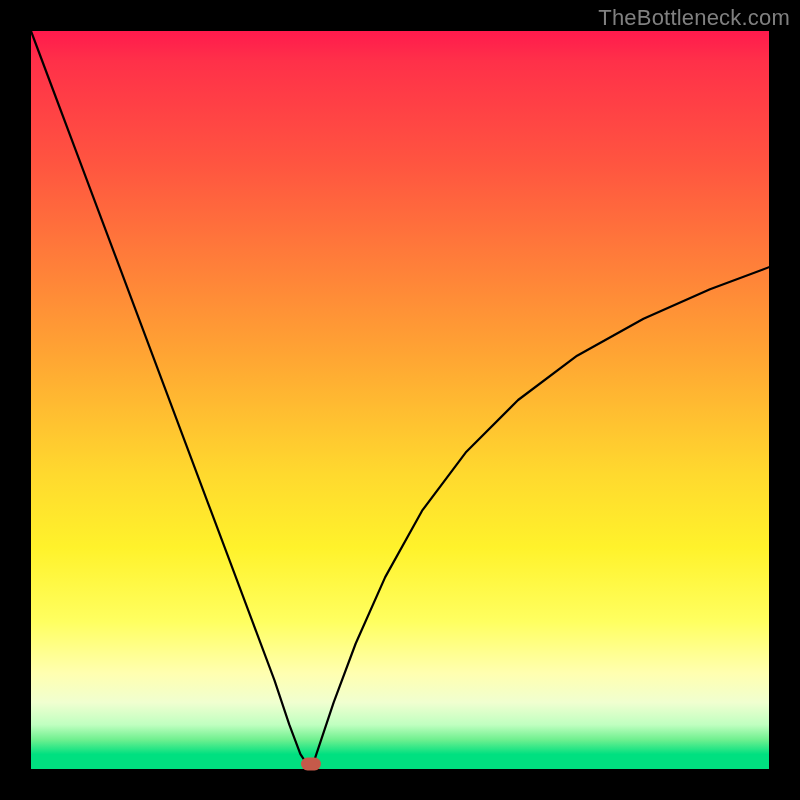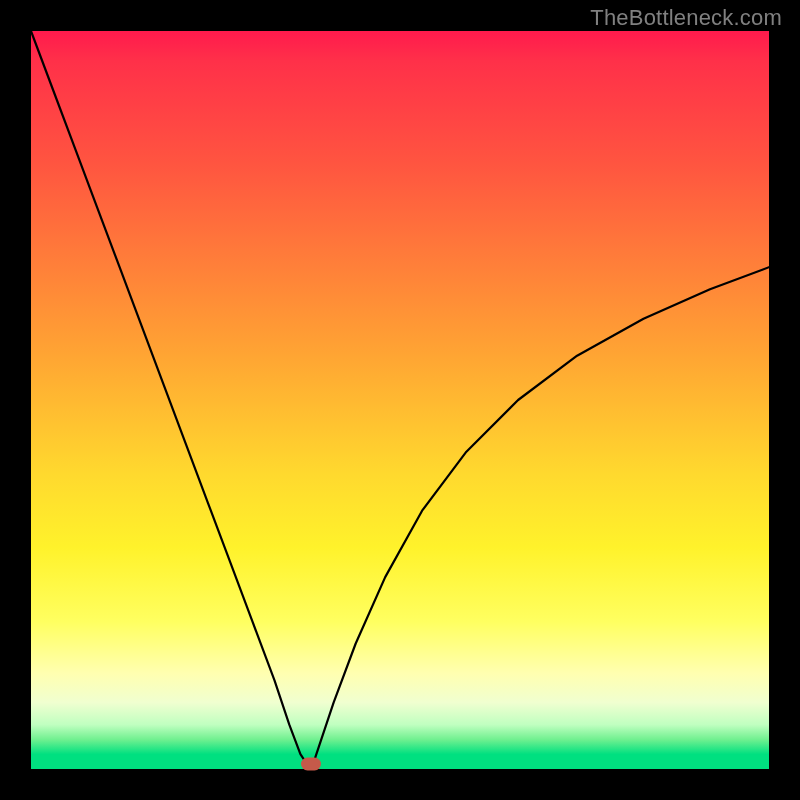--- a/index.html
+++ b/index.html
@@ -44,21 +44,21 @@
   .marker {
     position: absolute;
     width: 20px;
     height: 13px;
     border-radius: 7px;
     transform: translate(-50%, -50%);
   }
   .watermark {
     position: absolute;
     top: 5px;
-    right: 18px;
+    right: 10px;
     color: #808080;
     font-size: 22px;
     font-weight: 500;
     letter-spacing: 0.2px;
   }
 </style>
 </head>
 <body>
 
 <div class="plot-area">

